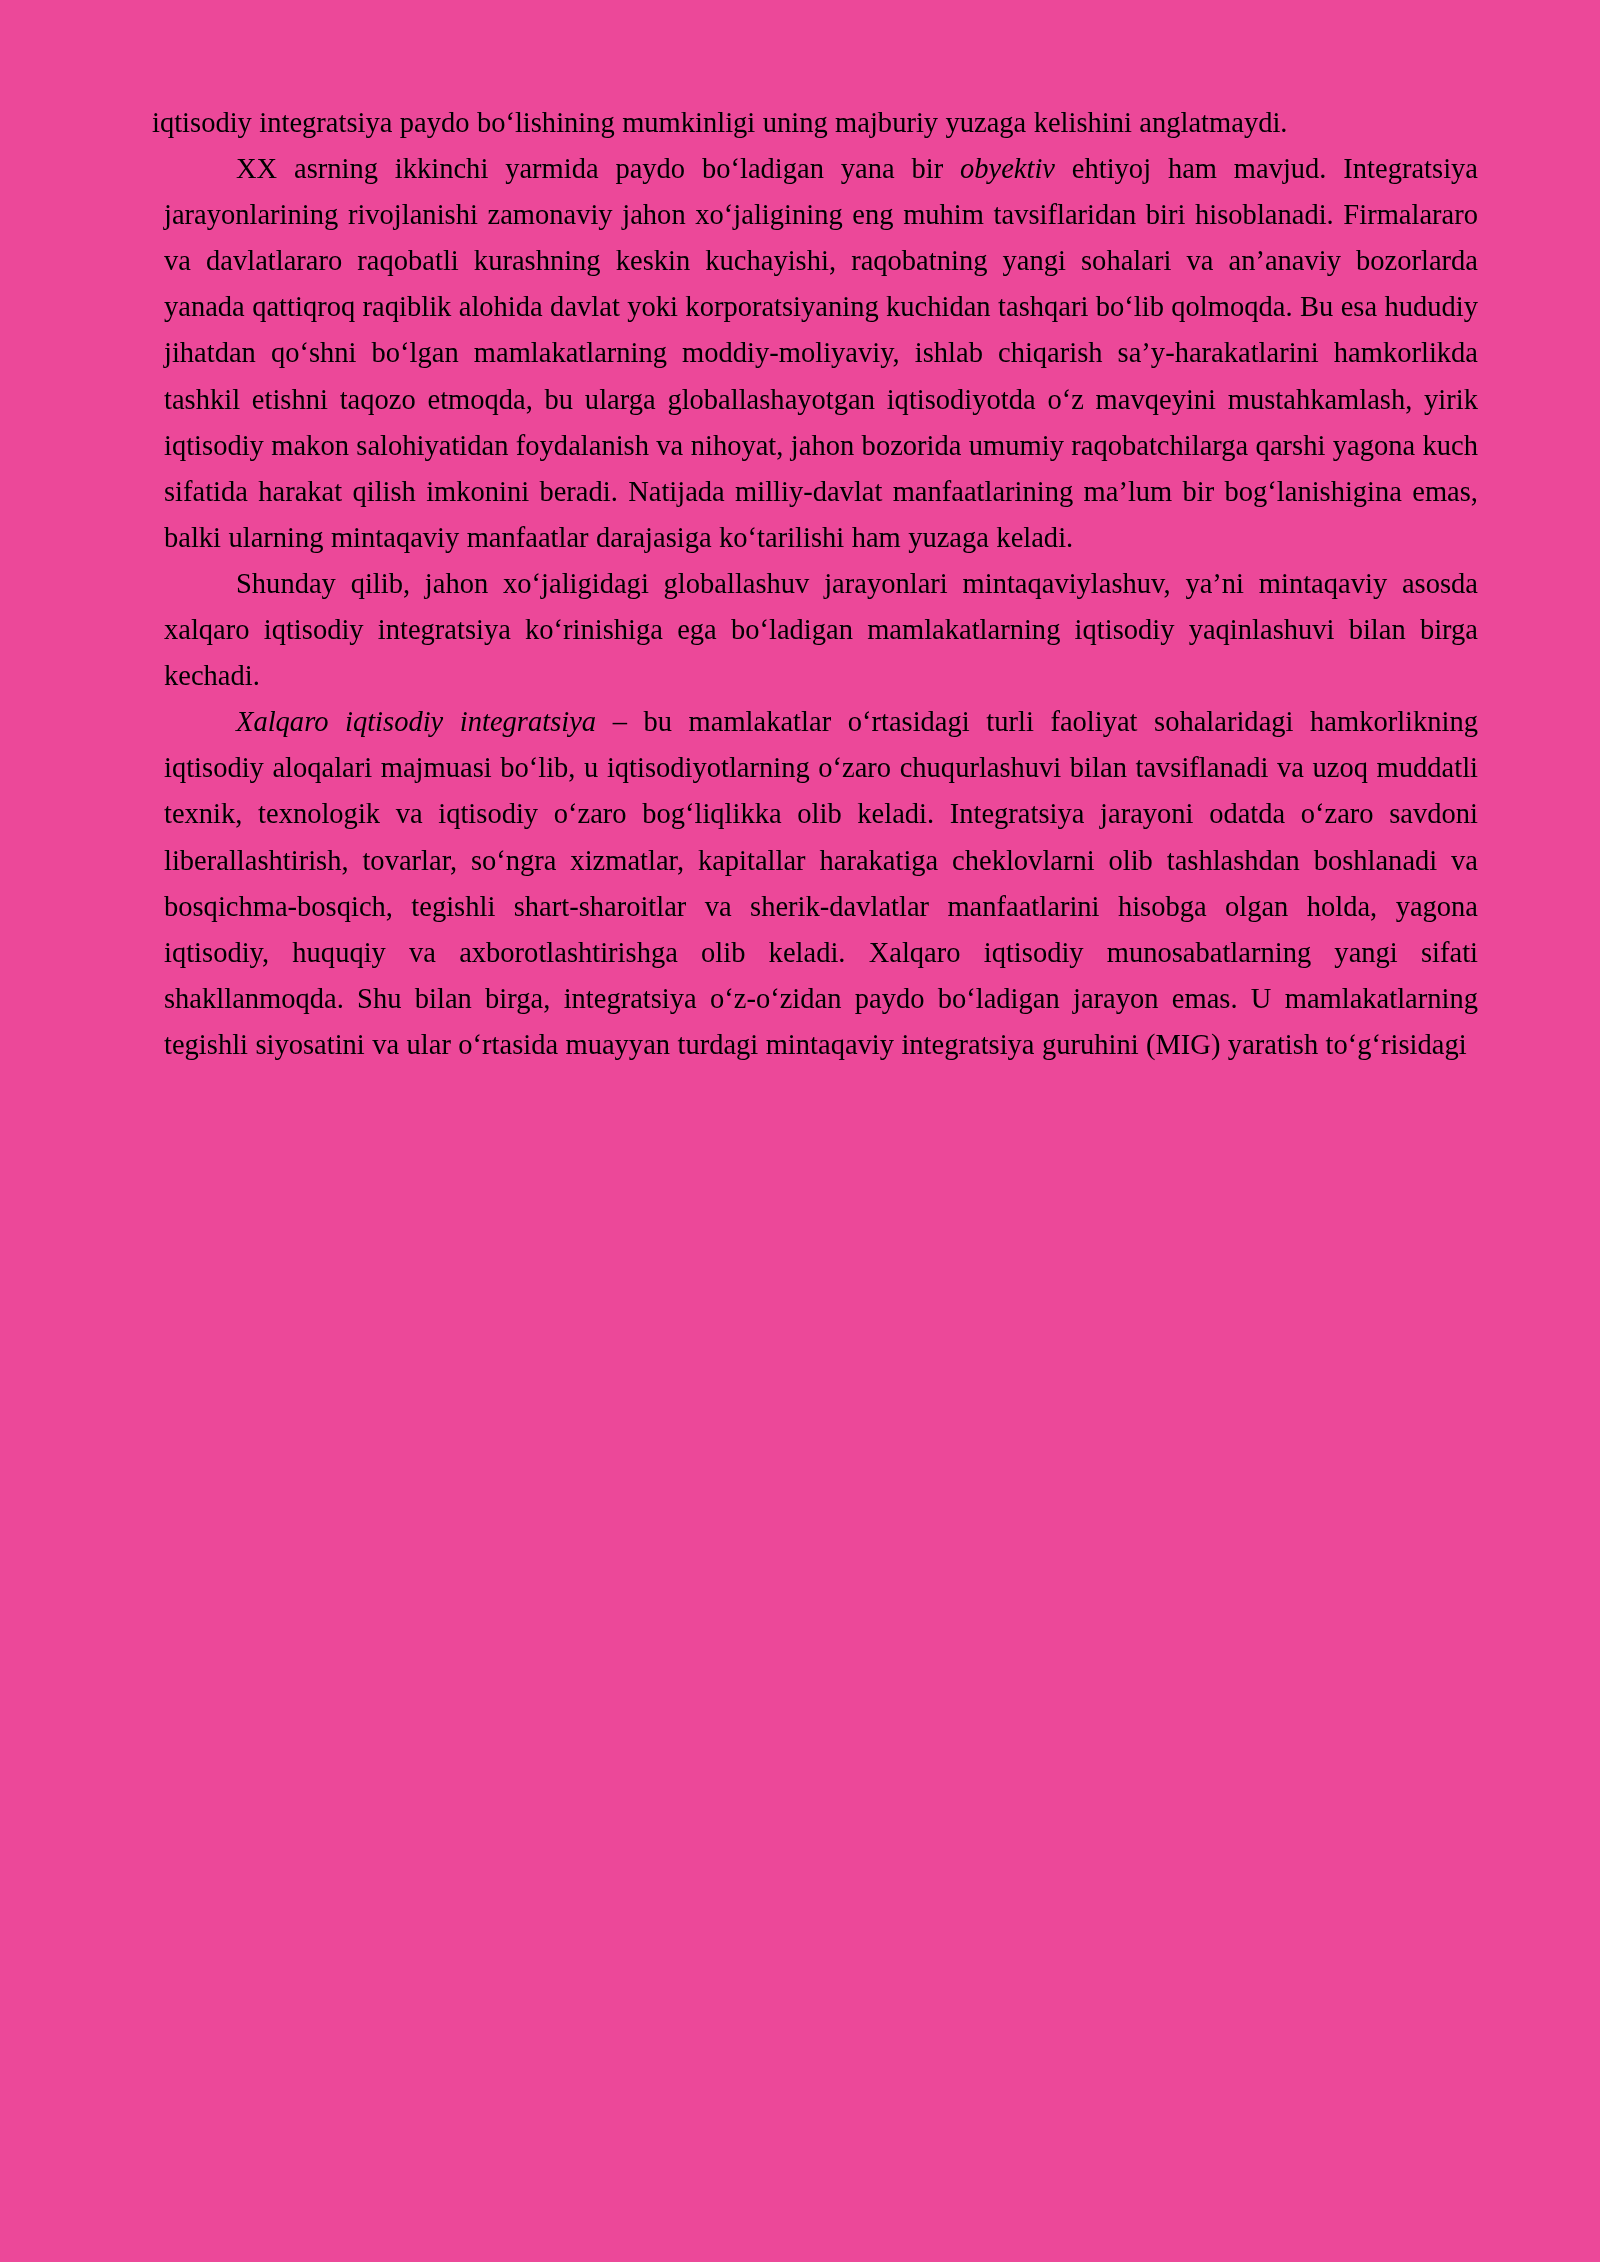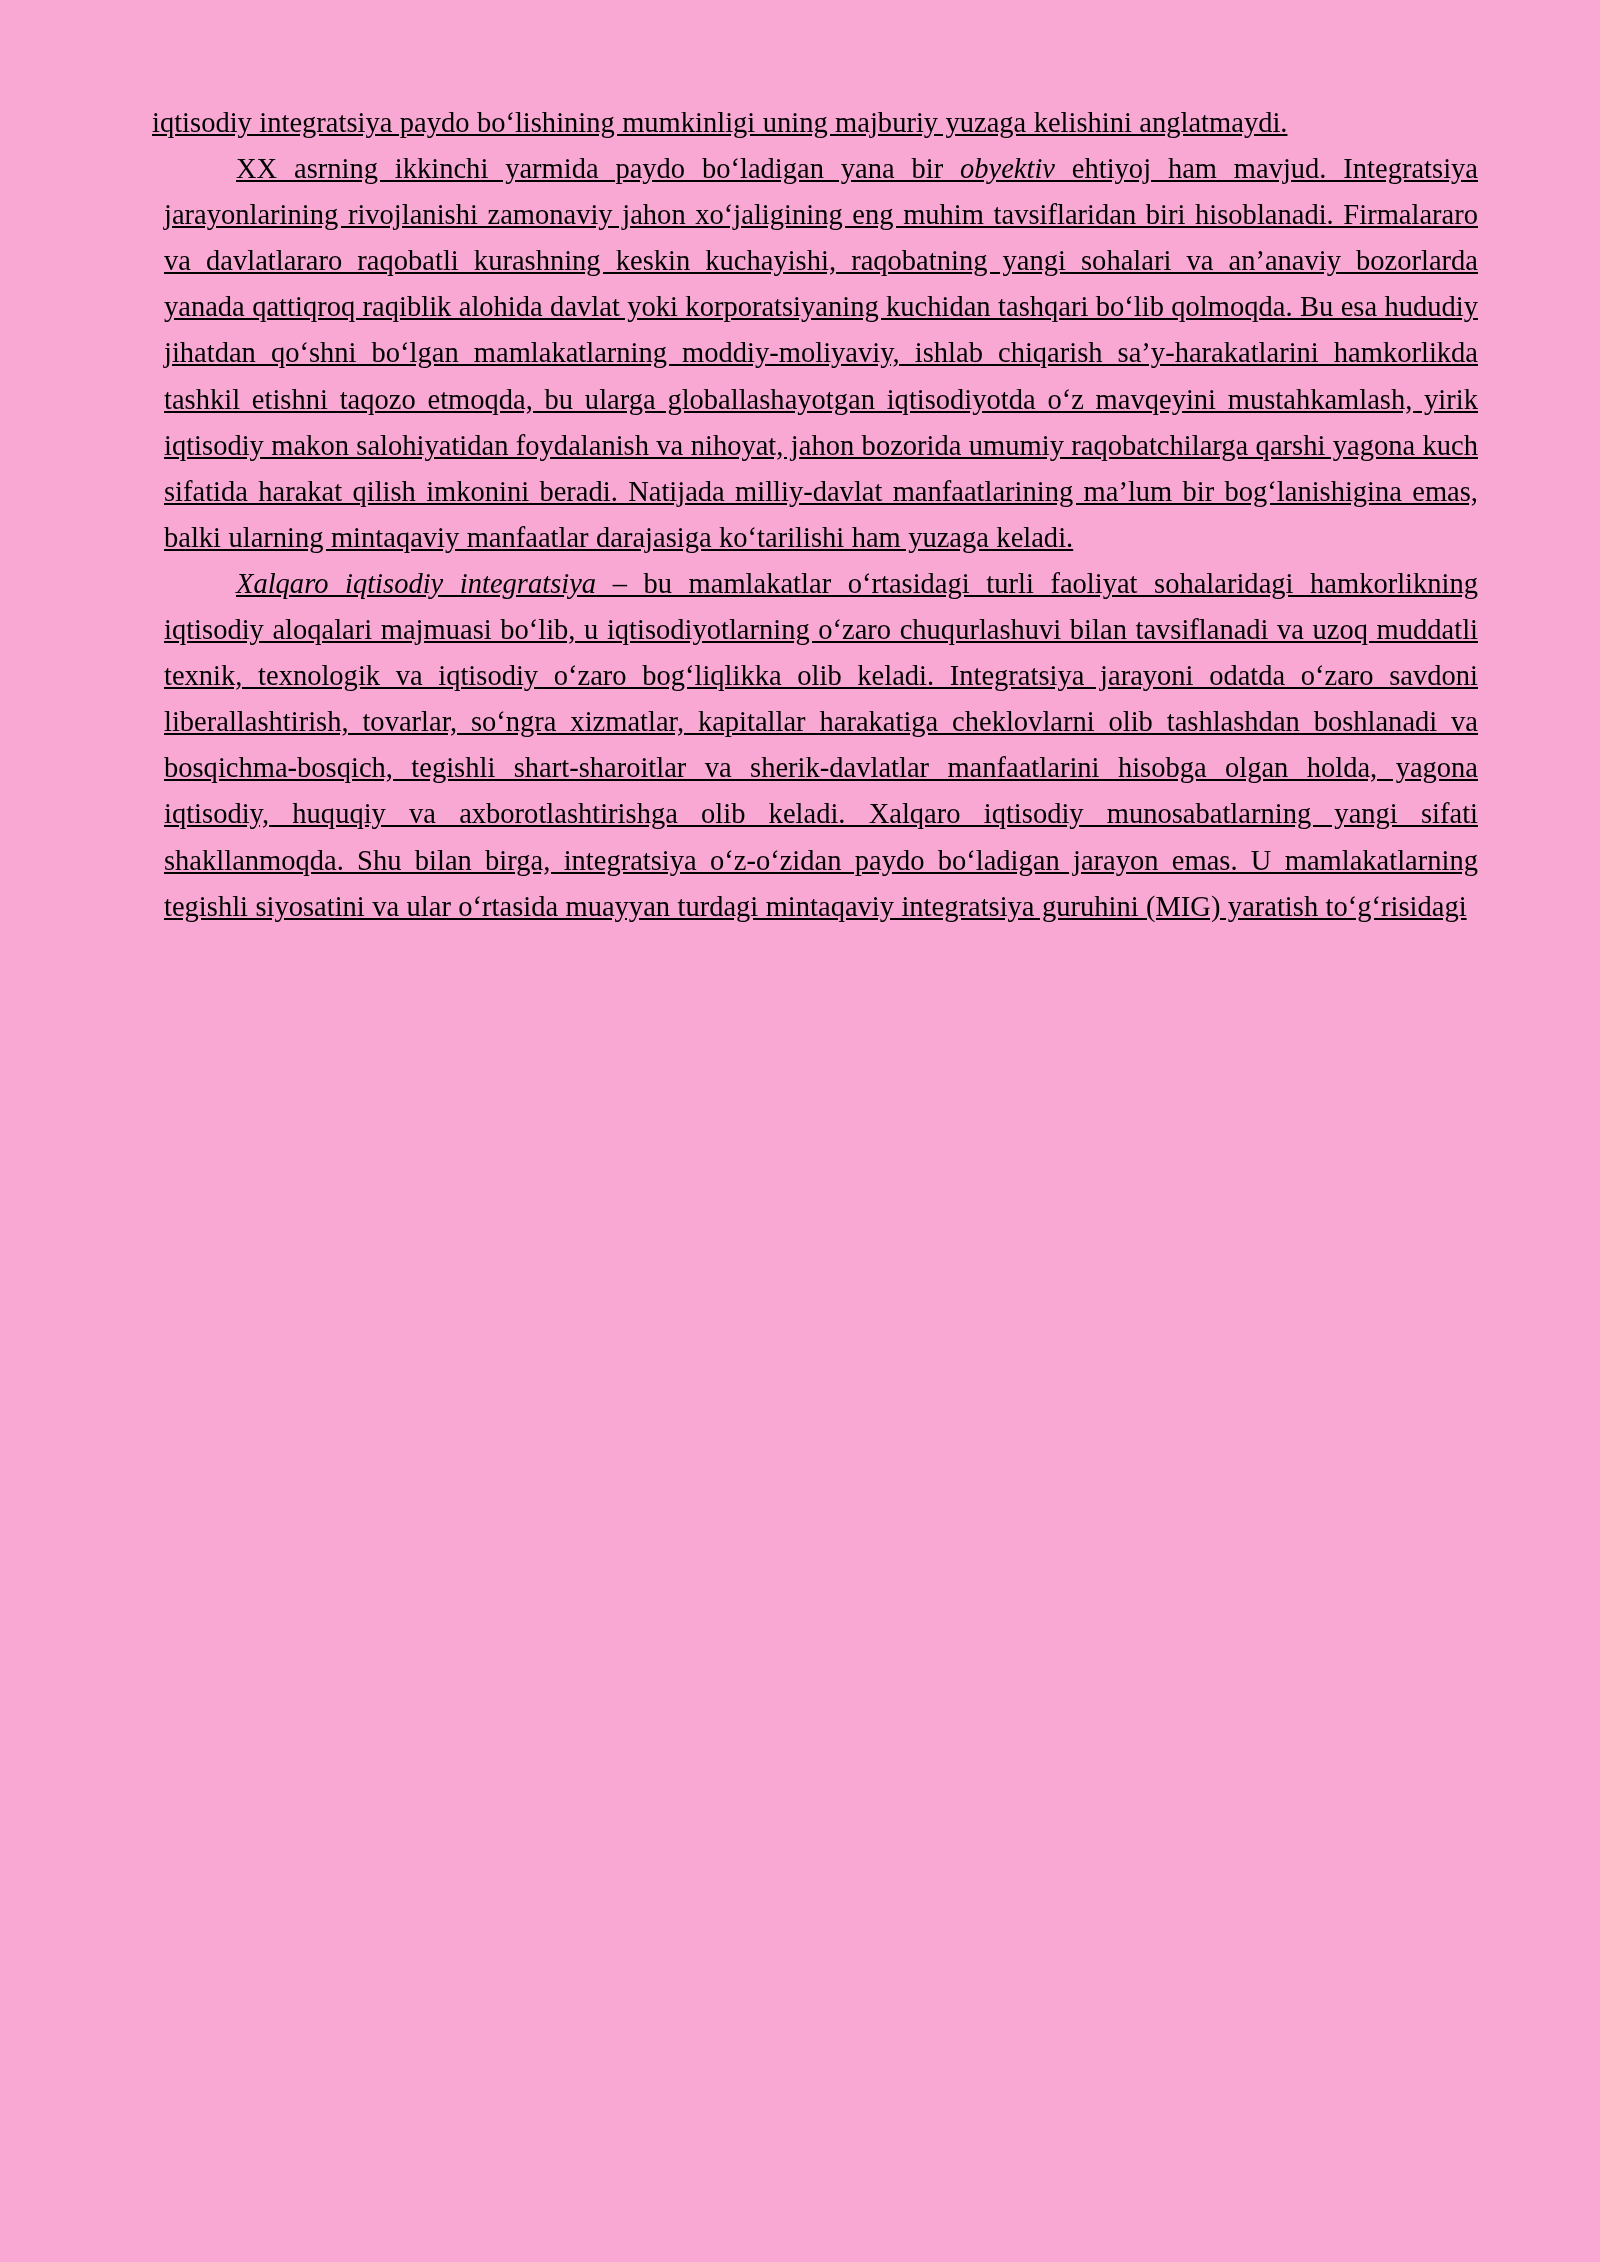--- a/index.html
+++ b/index.html
@@ -11,24 +11,23 @@
     width: 1600px;
     height: 2262px;
     font-family: "Liberation Serif", "DejaVu Serif", serif;
     color: #000000;
     overflow: hidden;
   }
   .page {
     position: relative;
     width: 1600px;
     height: 2262px;
-    background: #f9a8d4;
+    background: #ec4899;
     box-sizing: border-box;
     padding: 100px 122px 0 152px;
-    text-decoration: underline;
   }
   .doc-body {
     width: 1326px;
   }
   p.para {
     margin: 0;
     padding: 0;
     font-size: 28.5px;
     line-height: 46.1px;
     text-align: justify;
@@ -47,15 +46,16 @@
   }
   
 </style>
 </head>
 <body>
 
 <div class="page">
   <div class="doc-body" id="doc-body">
       <p class="para"><span>iqtisodiy integratsiya paydo bo‘lishining mumkinligi uning majburiy yuzaga kelishini anglatmaydi.</span></p>
       <p class="para indent"><span>XX asrning ikkinchi yarmida paydo bo‘ladigan yana bir </span><span class="italic">obyektiv</span><span> ehtiyoj ham mavjud. Integratsiya jarayonlarining rivojlanishi zamonaviy jahon xo‘jaligining eng muhim tavsiflaridan biri hisoblanadi. Firmalararo va davlatlararo raqobatli kurashning keskin kuchayishi, raqobatning yangi sohalari va an’anaviy bozorlarda yanada qattiqroq raqiblik alohida davlat yoki korporatsiyaning kuchidan tashqari bo‘lib qolmoqda. Bu esa hududiy jihatdan qo‘shni bo‘lgan mamlakatlarning moddiy-moliyaviy, ishlab chiqarish sa’y-harakatlarini hamkorlikda tashkil etishni taqozo etmoqda, bu ularga globallashayotgan iqtisodiyotda o‘z mavqeyini mustahkamlash, yirik iqtisodiy makon salohiyatidan foydalanish va nihoyat, jahon bozorida umumiy raqobatchilarga qarshi yagona kuch sifatida harakat qilish imkonini beradi. Natijada milliy-davlat manfaatlarining ma’lum bir bog‘lanishigina emas, balki ularning mintaqaviy manfaatlar darajasiga ko‘tarilishi ham yuzaga keladi.</span></p>
+      <p class="para indent"><span>Shunday qilib, jahon xo‘jaligidagi globallashuv jarayonlari mintaqaviylashuv, ya’ni mintaqaviy asosda xalqaro iqtisodiy integratsiya ko‘rinishiga ega bo‘ladigan mamlakatlarning iqtisodiy yaqinlashuvi bilan birga kechadi.</span></p>
       <p class="para indent"><span class="italic">Xalqaro iqtisodiy integratsiya</span><span> – bu mamlakatlar o‘rtasidagi turli faoliyat sohalaridagi hamkorlikning iqtisodiy aloqalari majmuasi bo‘lib, u iqtisodiyotlarning o‘zaro chuqurlashuvi bilan tavsiflanadi va uzoq muddatli texnik, texnologik va iqtisodiy o‘zaro bog‘liqlikka olib keladi. Integratsiya jarayoni odatda o‘zaro savdoni liberallashtirish, tovarlar, so‘ngra xizmatlar, kapitallar harakatiga cheklovlarni olib tashlashdan boshlanadi va bosqichma-bosqich, tegishli shart-sharoitlar va sherik-davlatlar manfaatlarini hisobga olgan holda, yagona iqtisodiy, huquqiy va axborotlashtirishga olib keladi. Xalqaro iqtisodiy munosabatlarning yangi sifati shakllanmoqda. Shu bilan birga, integratsiya o‘z-o‘zidan paydo bo‘ladigan jarayon emas. U mamlakatlarning tegishli siyosatini va ular o‘rtasida muayyan turdagi mintaqaviy integratsiya guruhini (MIG) yaratish to‘g‘risidagi</span></p>
     </div>
 </div>
 
 </body></html>

